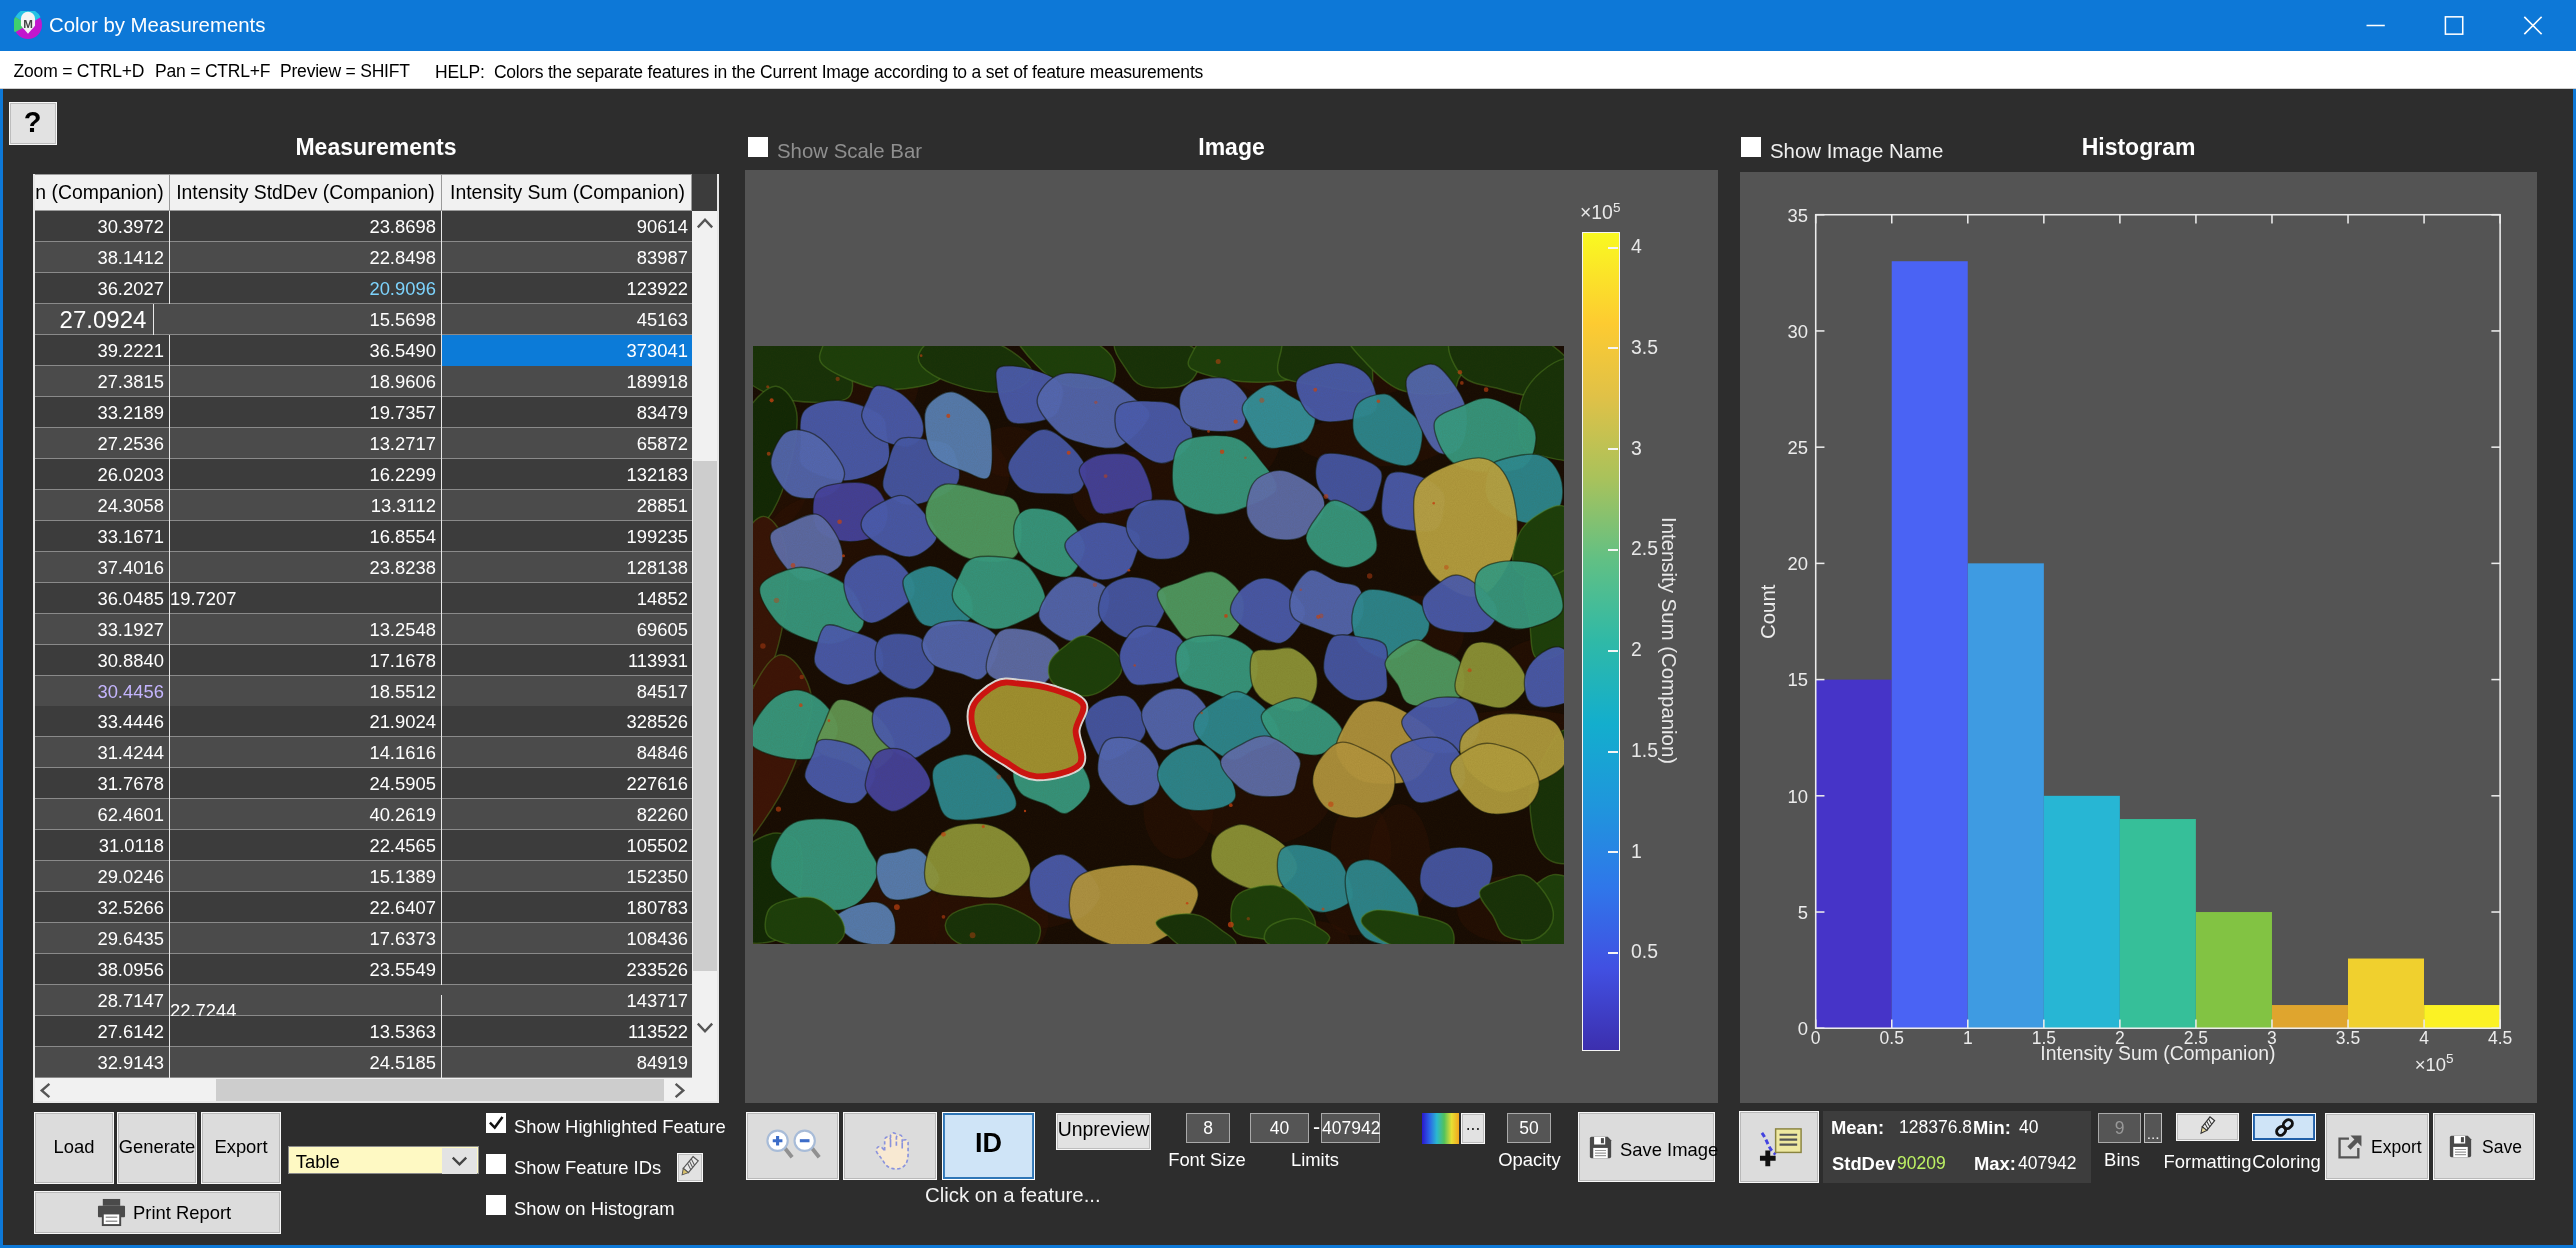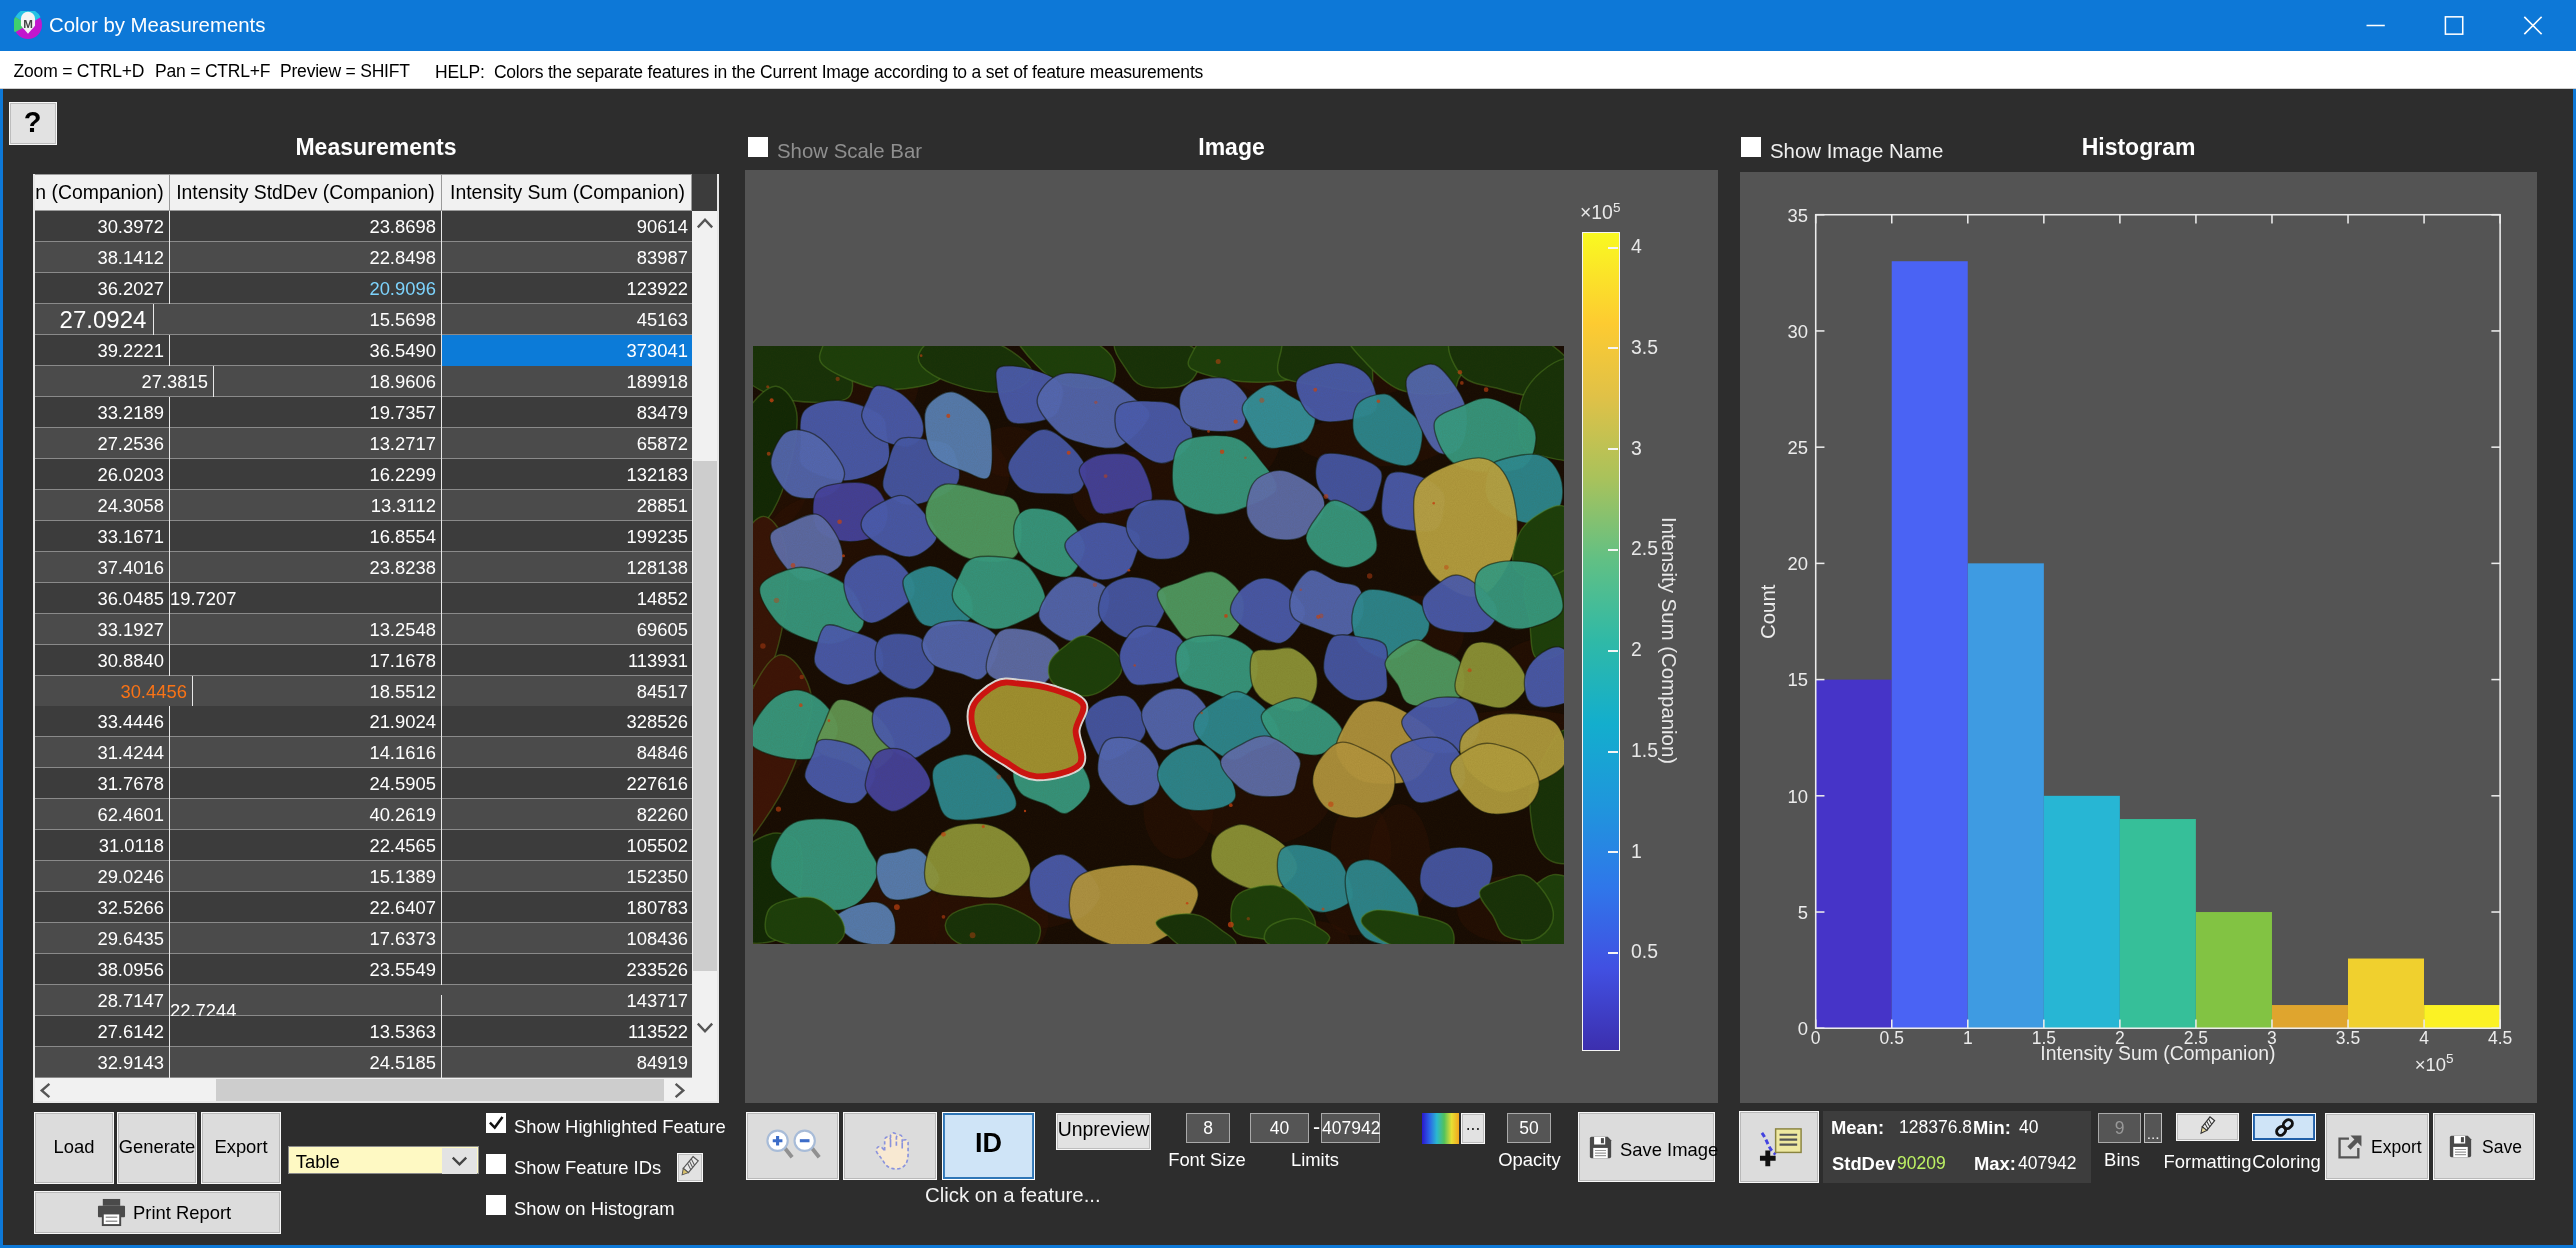--- a/index.html
+++ b/index.html
@@ -73,21 +73,21 @@
     <div style="position:absolute;left:409px;top:99px;width:251px;height:31px;color:#fff;font-size:18.4px;text-align:right;line-height:31px;">123922&nbsp;</div>
     <div style="position:absolute;left:0;top:130px;width:659px;height:31px;background:#4b4b4b;border-bottom:1px solid #8a8a8a"></div>
     <div style="position:absolute;left:0px;top:130px;width:121px;height:31px;border-right:1.9px solid #e8e8e8;color:#fff;font-size:24px;text-align:right;line-height:31px;">27.0924&nbsp;</div>
     <div style="position:absolute;left:137px;top:130px;width:272px;height:31px;border-right:1.9px solid #e8e8e8;color:#fff;font-size:18.4px;text-align:right;line-height:31px;">15.5698&nbsp;</div>
     <div style="position:absolute;left:409px;top:130px;width:251px;height:31px;color:#fff;font-size:18.4px;text-align:right;line-height:31px;">45163&nbsp;</div>
     <div style="position:absolute;left:0;top:161px;width:659px;height:31px;background:#3c3c3c;border-bottom:1px solid #8a8a8a"></div>
     <div style="position:absolute;left:0px;top:161px;width:137px;height:31px;border-right:1.9px solid #e8e8e8;color:#fff;font-size:18.4px;text-align:right;line-height:31px;">39.2221&nbsp;</div>
     <div style="position:absolute;left:137px;top:161px;width:272px;height:31px;border-right:1.9px solid #e8e8e8;color:#fff;font-size:18.4px;text-align:right;line-height:31px;">36.5490&nbsp;</div>
     <div style="position:absolute;left:409px;top:161px;width:251px;height:31px;color:#fff;font-size:18.4px;text-align:right;line-height:31px;background:#0c7bd8;">373041&nbsp;</div>
     <div style="position:absolute;left:0;top:192px;width:659px;height:31px;background:#4b4b4b;border-bottom:1px solid #8a8a8a"></div>
-    <div style="position:absolute;left:0px;top:192px;width:137px;height:31px;border-right:1.9px solid #e8e8e8;color:#fff;font-size:18.4px;text-align:right;line-height:31px;margin-left:44px;">27.3815&nbsp;</div>
+    <div style="position:absolute;left:0px;top:192px;width:137px;height:31px;border-right:1.9px solid #e8e8e8;color:#fff;font-size:18.4px;text-align:right;line-height:31px;">27.3815&nbsp;</div>
     <div style="position:absolute;left:137px;top:192px;width:272px;height:31px;border-right:1.9px solid #e8e8e8;color:#fff;font-size:18.4px;text-align:right;line-height:31px;">18.9606&nbsp;</div>
     <div style="position:absolute;left:409px;top:192px;width:251px;height:31px;color:#fff;font-size:18.4px;text-align:right;line-height:31px;">189918&nbsp;</div>
     <div style="position:absolute;left:0;top:223px;width:659px;height:31px;background:#3c3c3c;border-bottom:1px solid #8a8a8a"></div>
     <div style="position:absolute;left:0px;top:223px;width:137px;height:31px;border-right:1.9px solid #e8e8e8;color:#fff;font-size:18.4px;text-align:right;line-height:31px;">33.2189&nbsp;</div>
     <div style="position:absolute;left:137px;top:223px;width:272px;height:31px;border-right:1.9px solid #e8e8e8;color:#fff;font-size:18.4px;text-align:right;line-height:31px;">19.7357&nbsp;</div>
     <div style="position:absolute;left:409px;top:223px;width:251px;height:31px;color:#fff;font-size:18.4px;text-align:right;line-height:31px;">83479&nbsp;</div>
     <div style="position:absolute;left:0;top:254px;width:659px;height:31px;background:#4b4b4b;border-bottom:1px solid #8a8a8a"></div>
     <div style="position:absolute;left:0px;top:254px;width:137px;height:31px;border-right:1.9px solid #e8e8e8;color:#fff;font-size:18.4px;text-align:right;line-height:31px;">27.2536&nbsp;</div>
     <div style="position:absolute;left:137px;top:254px;width:272px;height:31px;border-right:1.9px solid #e8e8e8;color:#fff;font-size:18.4px;text-align:right;line-height:31px;">13.2717&nbsp;</div>
     <div style="position:absolute;left:409px;top:254px;width:251px;height:31px;color:#fff;font-size:18.4px;text-align:right;line-height:31px;">65872&nbsp;</div>
@@ -113,21 +113,21 @@
     <div style="position:absolute;left:409px;top:409px;width:251px;height:31px;color:#fff;font-size:18.4px;text-align:right;line-height:31px;">14852&nbsp;</div>
     <div style="position:absolute;left:0;top:440px;width:659px;height:31px;background:#4b4b4b;border-bottom:1px solid #8a8a8a"></div>
     <div style="position:absolute;left:0px;top:440px;width:137px;height:31px;border-right:1.9px solid #e8e8e8;color:#fff;font-size:18.4px;text-align:right;line-height:31px;">33.1927&nbsp;</div>
     <div style="position:absolute;left:137px;top:440px;width:272px;height:31px;border-right:1.9px solid #e8e8e8;color:#fff;font-size:18.4px;text-align:right;line-height:31px;">13.2548&nbsp;</div>
     <div style="position:absolute;left:409px;top:440px;width:251px;height:31px;color:#fff;font-size:18.4px;text-align:right;line-height:31px;">69605&nbsp;</div>
     <div style="position:absolute;left:0;top:471px;width:659px;height:31px;background:#3c3c3c;border-bottom:1px solid #8a8a8a"></div>
     <div style="position:absolute;left:0px;top:471px;width:137px;height:31px;border-right:1.9px solid #e8e8e8;color:#fff;font-size:18.4px;text-align:right;line-height:31px;">30.8840&nbsp;</div>
     <div style="position:absolute;left:137px;top:471px;width:272px;height:31px;border-right:1.9px solid #e8e8e8;color:#fff;font-size:18.4px;text-align:right;line-height:31px;">17.1678&nbsp;</div>
     <div style="position:absolute;left:409px;top:471px;width:251px;height:31px;color:#fff;font-size:18.4px;text-align:right;line-height:31px;">113931&nbsp;</div>
     <div style="position:absolute;left:0;top:502px;width:659px;height:31px;background:#4b4b4b;border-bottom:1px solid #8a8a8a"></div>
-    <div style="position:absolute;left:0px;top:502px;width:137px;height:31px;border-right:1.9px solid #e8e8e8;color:#f97316;font-size:18.4px;text-align:right;line-height:31px;margin-left:23px;">30.4456&nbsp;</div>
+    <div style="position:absolute;left:0px;top:502px;width:137px;height:31px;border-right:1.9px solid #e8e8e8;color:#c4b5fd;font-size:18.4px;text-align:right;line-height:31px;">30.4456&nbsp;</div>
     <div style="position:absolute;left:137px;top:502px;width:272px;height:31px;border-right:1.9px solid #e8e8e8;color:#fff;font-size:18.4px;text-align:right;line-height:31px;">18.5512&nbsp;</div>
     <div style="position:absolute;left:409px;top:502px;width:251px;height:31px;color:#fff;font-size:18.4px;text-align:right;line-height:31px;">84517&nbsp;</div>
     <div style="position:absolute;left:0;top:532px;width:659px;height:31px;background:#3c3c3c;border-bottom:1px solid #8a8a8a"></div>
     <div style="position:absolute;left:0px;top:532px;width:137px;height:31px;border-right:1.9px solid #e8e8e8;color:#fff;font-size:18.4px;text-align:right;line-height:31px;">33.4446&nbsp;</div>
     <div style="position:absolute;left:137px;top:532px;width:272px;height:31px;border-right:1.9px solid #e8e8e8;color:#fff;font-size:18.4px;text-align:right;line-height:31px;">21.9024&nbsp;</div>
     <div style="position:absolute;left:409px;top:532px;width:251px;height:31px;color:#fff;font-size:18.4px;text-align:right;line-height:31px;">328526&nbsp;</div>
     <div style="position:absolute;left:0;top:563px;width:659px;height:31px;background:#4b4b4b;border-bottom:1px solid #8a8a8a"></div>
     <div style="position:absolute;left:0px;top:563px;width:137px;height:31px;border-right:1.9px solid #e8e8e8;color:#fff;font-size:18.4px;text-align:right;line-height:31px;">31.4244&nbsp;</div>
     <div style="position:absolute;left:137px;top:563px;width:272px;height:31px;border-right:1.9px solid #e8e8e8;color:#fff;font-size:18.4px;text-align:right;line-height:31px;">14.1616&nbsp;</div>
     <div style="position:absolute;left:409px;top:563px;width:251px;height:31px;color:#fff;font-size:18.4px;text-align:right;line-height:31px;">84846&nbsp;</div>

